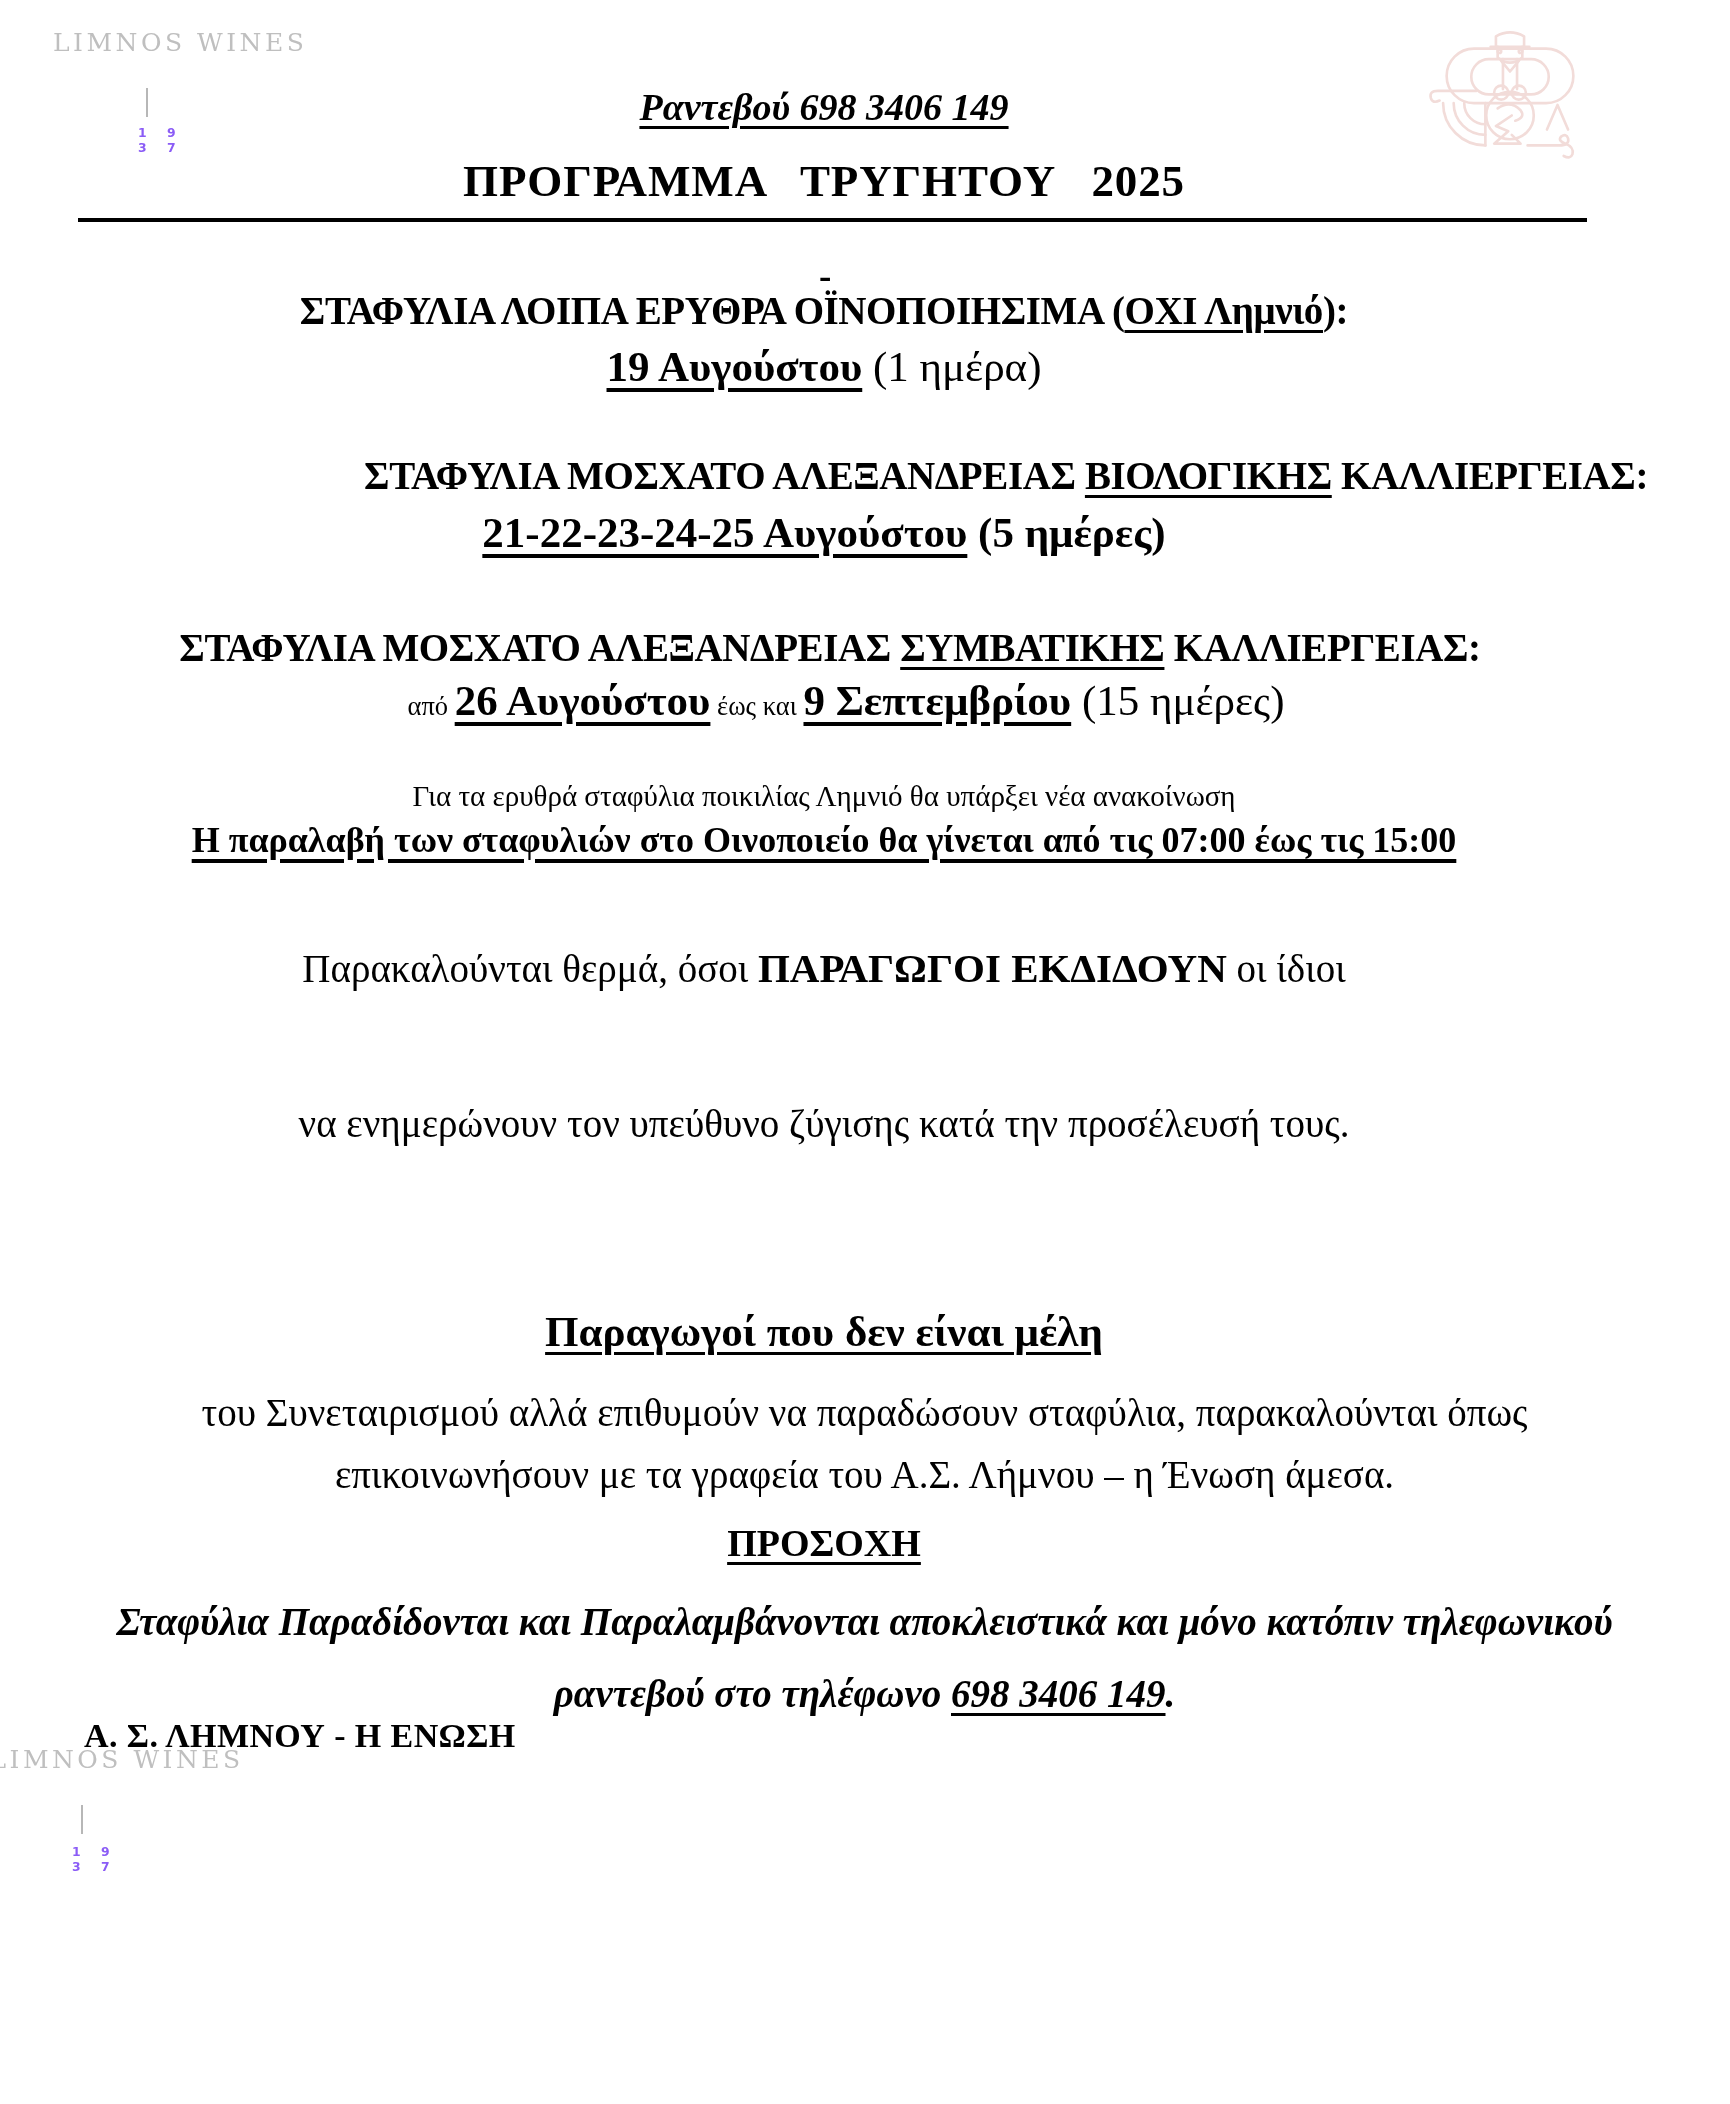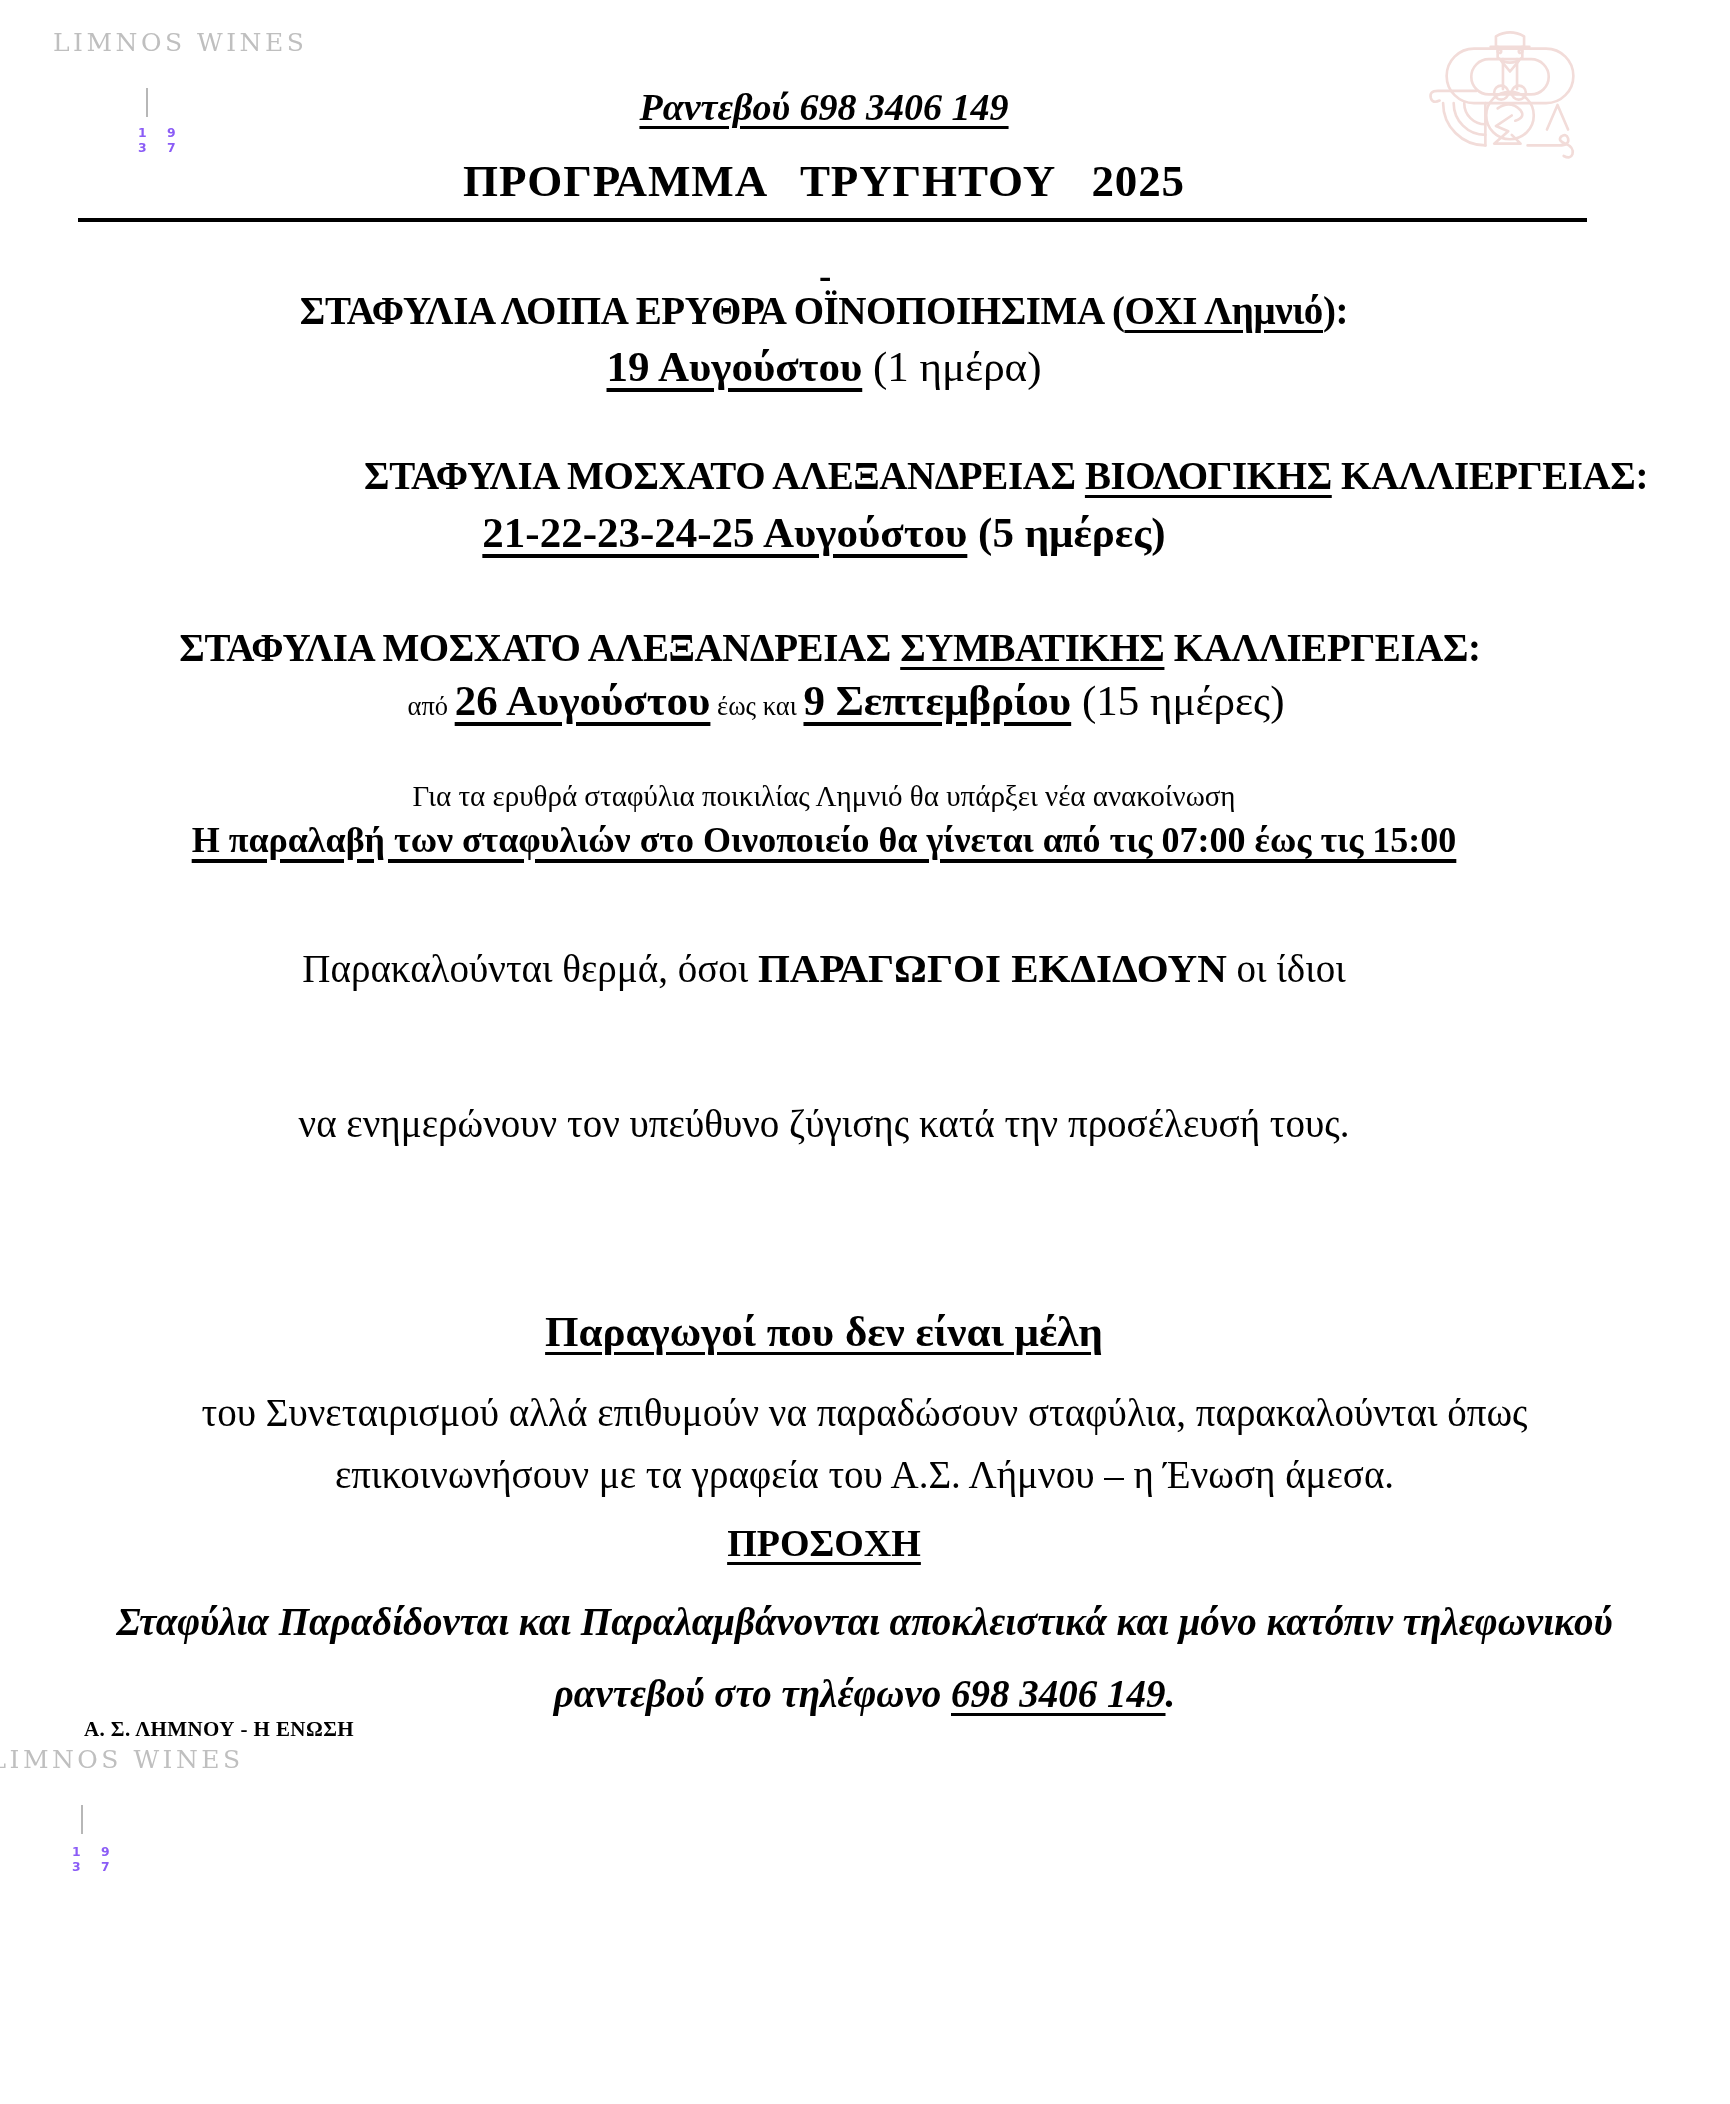--- a/index.html
+++ b/index.html
@@ -42,21 +42,21 @@
   .p2 { top:1022px; }
   .p3 { top:1101px; }
 
   .nm-head { top:1307px; font-size:43px; font-weight:bold; }
   .nm-body { top:1382px; left:88px; width:1553px; text-align:center; font-size:39px; line-height:62px; }
 
   .att-head { top:1521px; font-size:38px; font-weight:bold; }
   .att-body { top:1586px; left:106px; width:1517px; text-align:center;
               font-size:39px; font-weight:bold; font-style:italic; line-height:72px; }
 
-  .footer-org { top:1717px; left:84px; font-size:21px; font-weight:bold; letter-spacing:0.4px; }
+  .footer-org { top:1717px; left:84px; font-size:34px; font-weight:bold; letter-spacing:0.4px; }
 
   
   .wm-brand  { font-family:"DejaVu Serif", serif; font-size:25px; letter-spacing:3.5px; color:#bfbfbf; }
   .wm-line   { width:1.8px; height:29px; background:#b7b7b7; }
   .wm-digits { font-family:"DejaVu Sans", sans-serif; font-size:12.4px; letter-spacing:8px;
                color:#8b5cf6; line-height:15px; font-weight:bold; }
 
   .wm-brand-top    { top:28px;  left:53px;  }
   .wm-line-top     { top:88px; left:146px; }
   .wm-digits-top   { top:125px; left:138px; }

